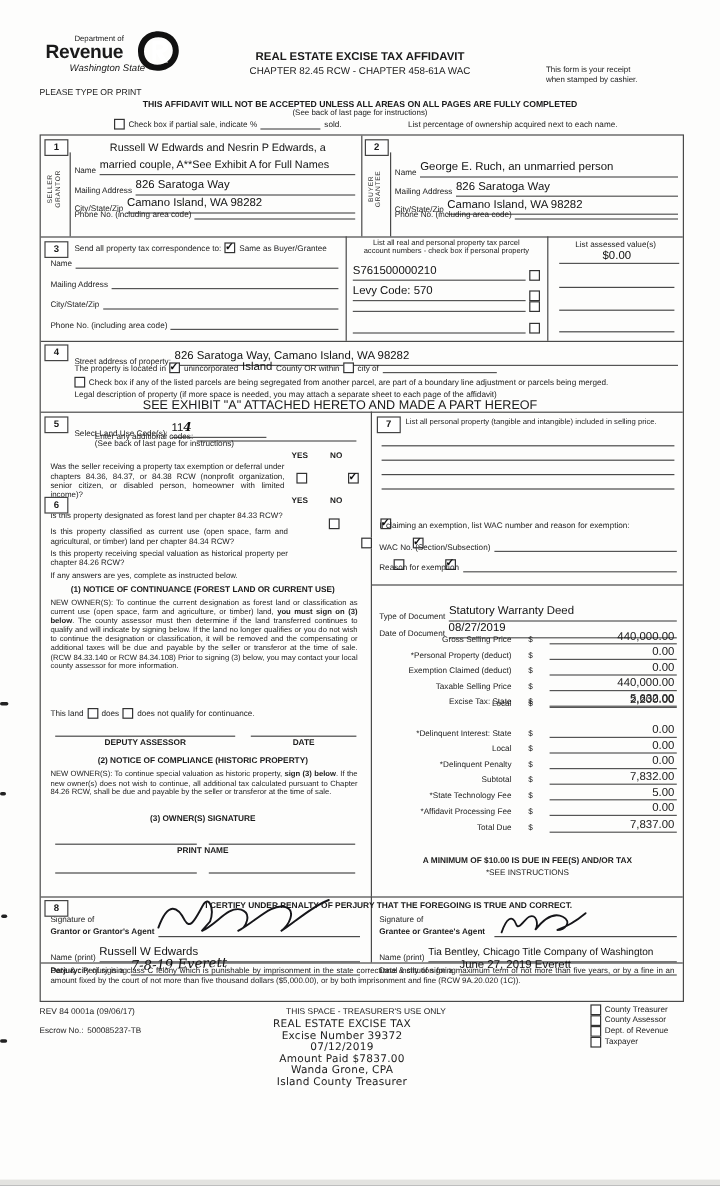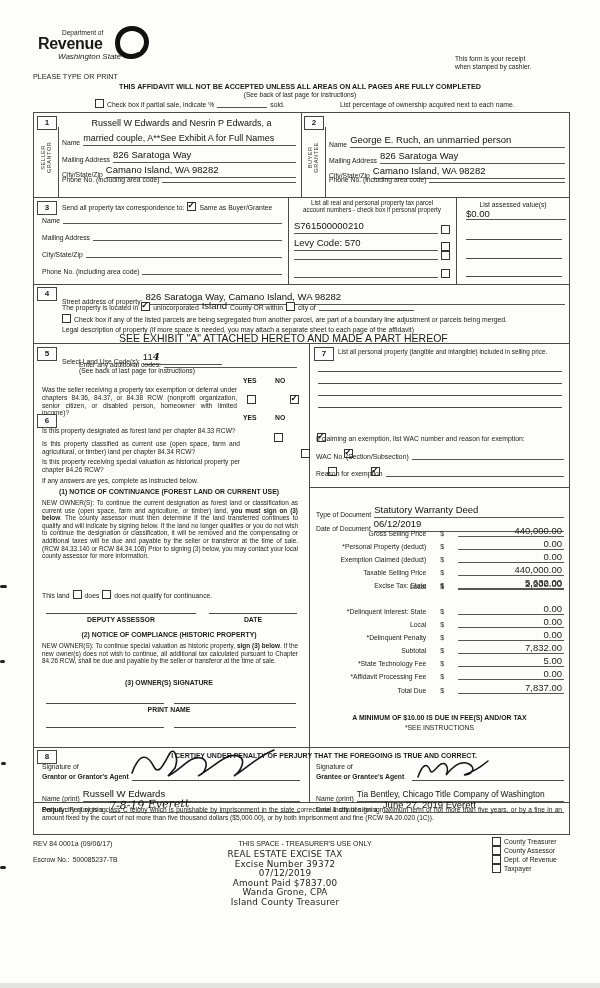--- a/index.html
+++ b/index.html
@@ -4,21 +4,21 @@
 <style>
   html,body{margin:0;padding:0;background:#888;}
   #page{position:relative;width:600px;height:988px;background:#fdfdfc;font-family:"Liberation Sans",sans-serif;color:#1a1a1a;overflow:hidden;margin:0 auto;}
   .abs{position:absolute;}
   .lbl{font-size:6.8px;color:#222;white-space:nowrap;}
   .val{font-size:9px;color:#111;white-space:nowrap;}
   .val-lg{font-size:9.5px;color:#111;white-space:nowrap;}
   .fine{font-size:6.4px;line-height:7.6px;text-align:justify;color:#222;}
   .b{font-weight:bold;}
   .ctr{text-align:center;}
-  .rt{text-align:left;}
+  .rt{text-align:center;}
   .hline{position:absolute;border-top:1px solid #4a4a4a;height:0;}
   .vline{position:absolute;border-left:1px solid #4a4a4a;width:0;}
   .fr{position:absolute;display:flex;align-items:flex-end;gap:3px;}
   .grow{flex:1;border-bottom:1px solid #555;min-height:2px;}
   .uline{border-bottom:1px solid #555;}
   .cb{display:inline-block;width:7px;height:7px;border:1px solid #333;position:relative;vertical-align:-1px;background:#fff;flex:none;}
   .cb.on::after{content:"✓";position:absolute;left:-1px;top:-3px;font-size:9px;font-weight:bold;color:#111;}
   .numbox{position:absolute;border:1px solid #444;width:18px;height:12px;text-align:center;font-size:8px;font-weight:bold;line-height:12px;background:#fff;z-index:3;}
   .vside{position:absolute;width:64px;text-align:center;transform:rotate(-90deg);font-size:5.6px;line-height:6.4px;letter-spacing:.5px;color:#333;}
   .q{position:absolute;font-size:6.6px;line-height:7.8px;text-align:justify;color:#222;}
@@ -40,20 +40,24 @@
       <div class="abs" style="left:2px;top:8px;font-size:16px;font-weight:bold;letter-spacing:-0.3px;">Revenue</div>
       <div class="abs" style="left:22px;top:25px;font-size:8px;font-style:italic;">Washington State</div>
       <svg class="abs" style="left:78px;top:-2px;" width="36" height="36" viewBox="0 0 36 36">
         <path d="M18,1 C28,1 35,8 35,17 C35,27 27,34 17,34 C8,34 1,28 1,18 C1,8 8,1 18,1 Z M18,6 C11,6 6,11 6,18 C6,25 11,29 17,29 C24,29 30,24 30,17 C30,11 25,6 18,6 Z" fill="#111"></path>
         <path d="M13,9 L20,9 C24,9 26,11 26,14 C26,17 24,18.5 21,19 L26,27 L21,27 L16,19 L16,27 L13,27 Z M16,12 L16,16.5 C19,16.5 22,16 22,14 C22,12 19,12 16,12 Z" fill="#fff"></path>
       </svg>
     </div>
   </div>
   <div class="abs lbl" style="left:33px;top:72px;font-size:7.2px;">PLEASE TYPE OR PRINT</div>
 
+  <div class="abs ctr" style="left:140px;top:42px;width:320px;">
+    <div class="b" style="font-size:9.5px;">REAL ESTATE EXCISE TAX AFFIDAVIT</div>
+    <div style="font-size:8.2px;margin-top:2px;">CHAPTER 82.45 RCW - CHAPTER 458-61A WAC</div>
+  </div>
   <div class="abs" style="left:455px;top:55px;font-size:6.6px;line-height:8px;">
     <div>This form is your receipt</div>
     <div>when stamped by cashier.</div>
   </div>
   <div class="abs ctr b" style="left:0;top:82px;width:600px;font-size:7.2px;">THIS AFFIDAVIT WILL NOT BE ACCEPTED UNLESS ALL AREAS ON ALL PAGES ARE FULLY COMPLETED</div>
   <div class="abs ctr" style="left:0;top:91px;width:600px;font-size:6.6px;">(See back of last page for instructions)</div>
 
   <div class="fr" style="left:95px;top:99px;width:220px;">
     <span class="cb"></span>
     <span class="lbl">Check box if partial sale, indicate %</span>
@@ -283,21 +287,21 @@
         <span class="grow"></span>
     </div>
     <div class="hline" style="left:276px;top:374px;width:259px;"></div>
 
     <div class="fr" style="left:282px;top:386px;width:248px;">
       <span class="lbl">Type of Document</span>
       <span class="grow"><span class="val-lg">Statutory Warranty Deed</span></span>
     </div>
     <div class="fr" style="left:282px;top:400px;width:248px;">
       <span class="lbl">Date of Document</span>
-      <span class="grow"><span class="val-lg">06/12/2019</span></span>
+      <span class="grow"><span class="val-lg">08/27/2019</span></span>
     </div>
 
     <div class="amt" style="left:282px;top:413px;width:248px;">
       <span class="albl">Gross Selling Price</span>
         <span class="lbl">$</span>
         <span class="aval">440,000.00</span>
     </div>
     <div class="amt" style="left:282px;top:426px;width:248px;">
       <span class="albl">*Personal Property (deduct)</span>
         <span class="lbl">$</span>

